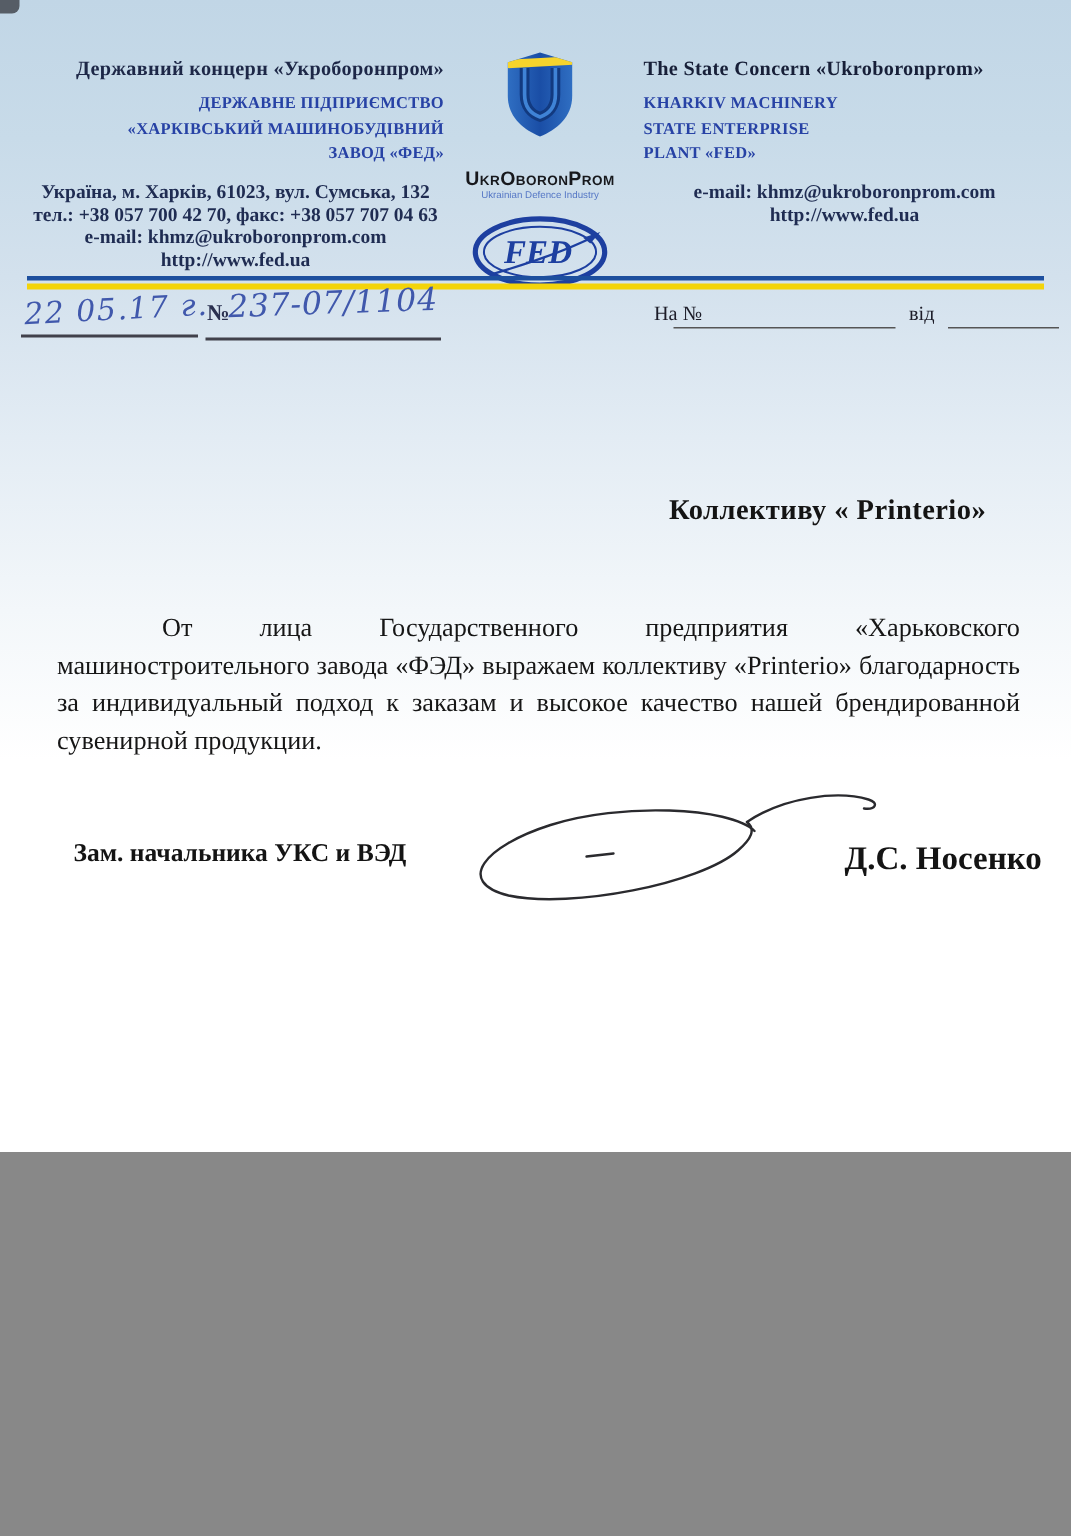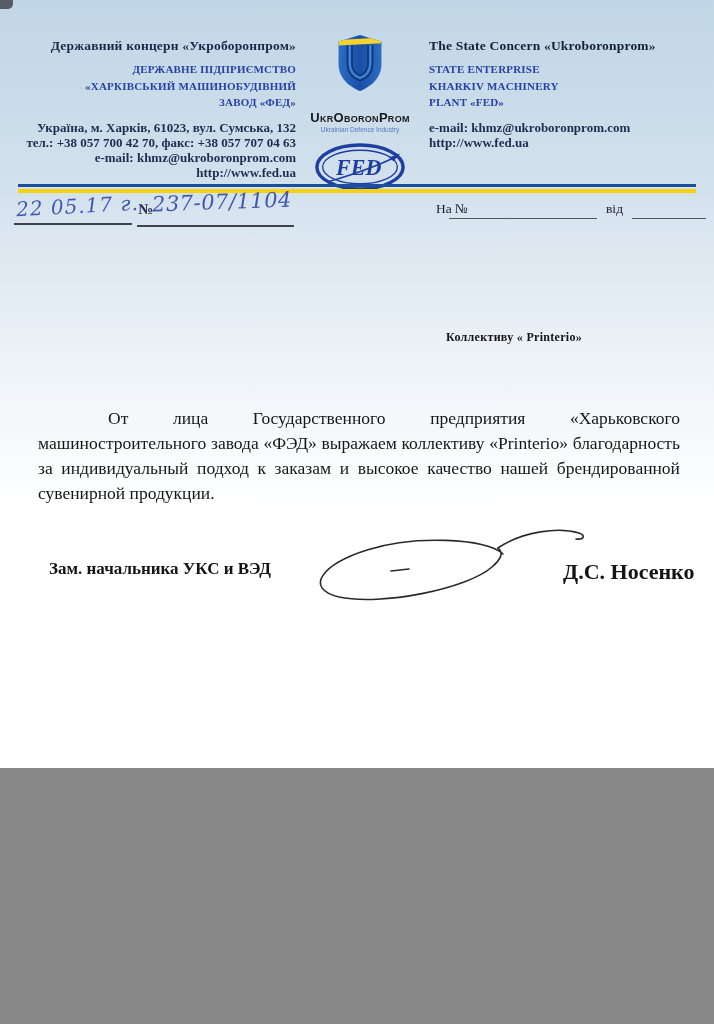--- a/index.html
+++ b/index.html
@@ -13,21 +13,21 @@
 
   
   .scan-mark { left:0; top:0; width:13px; height:9px; background:#4a5058; border-radius:0 0 5px 0; opacity:.9; }
 
   
   .hdr-left  { left:18px;  top:38px; width:278px; text-align:right; }
   .hdr-right { left:429px; top:38px; width:268px; text-align:left; }
   .concern   { font-size:13.5px; font-weight:bold; color:#1d2747; margin-bottom:7px; letter-spacing:.2px; }
   .concern-en{ color:#171f38; }
   .ent-line  { font-size:11px; font-weight:bold; color:#2742a5; line-height:16.5px; letter-spacing:.2px; }
-  .contacts  { margin-top:9px; }
+  .contacts  { margin-top:9px;text-align:center; }
   .contact-line { font-size:13px; color:#1f2c52; line-height:15px; font-weight:600; }
 
   
   .hdr-center { left:299px; top:33px; width:122px; text-align:center; }
   .brand-name { font-family:"Liberation Sans", sans-serif; font-variant:small-caps; font-weight:bold;
                 font-size:13px; color:#17181c; letter-spacing:.3px; margin-top:13px; }
   .brand-tagline { font-family:"Liberation Sans", sans-serif; font-size:6.5px; color:#5577c5; margin-top:1px; }
   .fed-logo { margin-top:9px; }
 
   
@@ -45,21 +45,21 @@
   .date-line { left:14px;  top:223px; width:118px; }
   .num-line  { left:137px; top:225px; width:157px; }
   .ref-label { font-size:13.5px; color:#1c1c28; }
   .na-no  { left:436px; top:201px; }
   .vid    { left:606px; top:201px; }
   .blank-line { height:1px; background:#555; }
   .reply-line-1 { left:449px; top:218px; width:148px; }
   .reply-line-2 { left:632px; top:218px; width:74px; }
 
   
-  .recipient { left:446px; top:330px; font-size:12px; font-weight:bold; color:#141414; letter-spacing:.3px; white-space:nowrap; }
+  .recipient { left:446px; top:330px; font-size:19px; font-weight:bold; color:#141414; letter-spacing:.3px; white-space:nowrap; }
   .body-par  { left:38px; top:406px; width:642px; font-size:17.5px; line-height:1.42;
                color:#161616; text-align:justify; text-indent:70px; }
 
   
   .signer-title { left:49px;  top:559px; font-size:17px; font-weight:bold; color:#141414; white-space:nowrap; }
   .signer-name  { left:563px; top:559px; font-size:22px; font-weight:bold; color:#141414; white-space:nowrap; }
   .signature    { left:295px; top:518px; }
 </style>
 </head>
 <body>
@@ -110,22 +110,22 @@
         <ellipse cx="48" cy="26" rx="39" ry="17.5" fill="none" stroke="#1d3fa0" stroke-width="1.4"></ellipse>
         <text x="23" y="34" font-size="23" font-style="italic" font-weight="bold" fill="#1d3fa0" font-family="Liberation Serif, serif">FED</text>
         <path d="M16 41 C 40 34, 64 26, 86 15" stroke="#1d3fa0" stroke-width="1.6" fill="none"></path>
         <path d="M90 12 L78 16 L83 20 Z" fill="#1d3fa0"></path>
       </svg>
     </div>
   </div>
 
   <div class="abs hdr-right">
     <div class="concern concern-en">The State Concern «Ukroboronprom»</div>
+    <div class="ent-line">KHARKIV MACHINERY</div>
     <div class="ent-line">STATE ENTERPRISE</div>
-    <div class="ent-line">KHARKIV MACHINERY</div>
     <div class="ent-line">PLANT «FED»</div>
     <div class="contacts">
       <div class="contact-line">e-mail: khmz@ukroboronprom.com</div>
       <div class="contact-line">http://www.fed.ua</div>
     </div>
   </div>
 
   <div class="abs divider">
     <div class="blue"></div>
     <div class="gap"></div>

